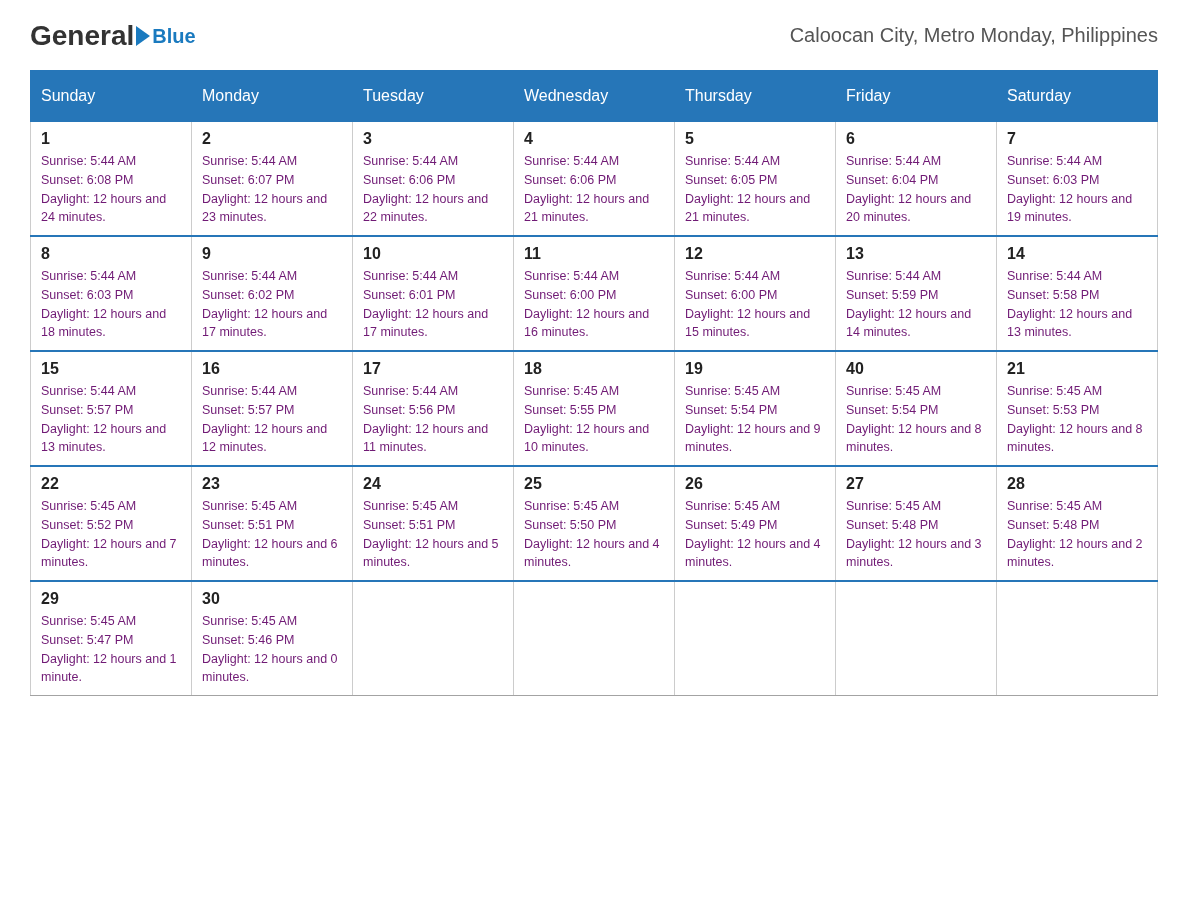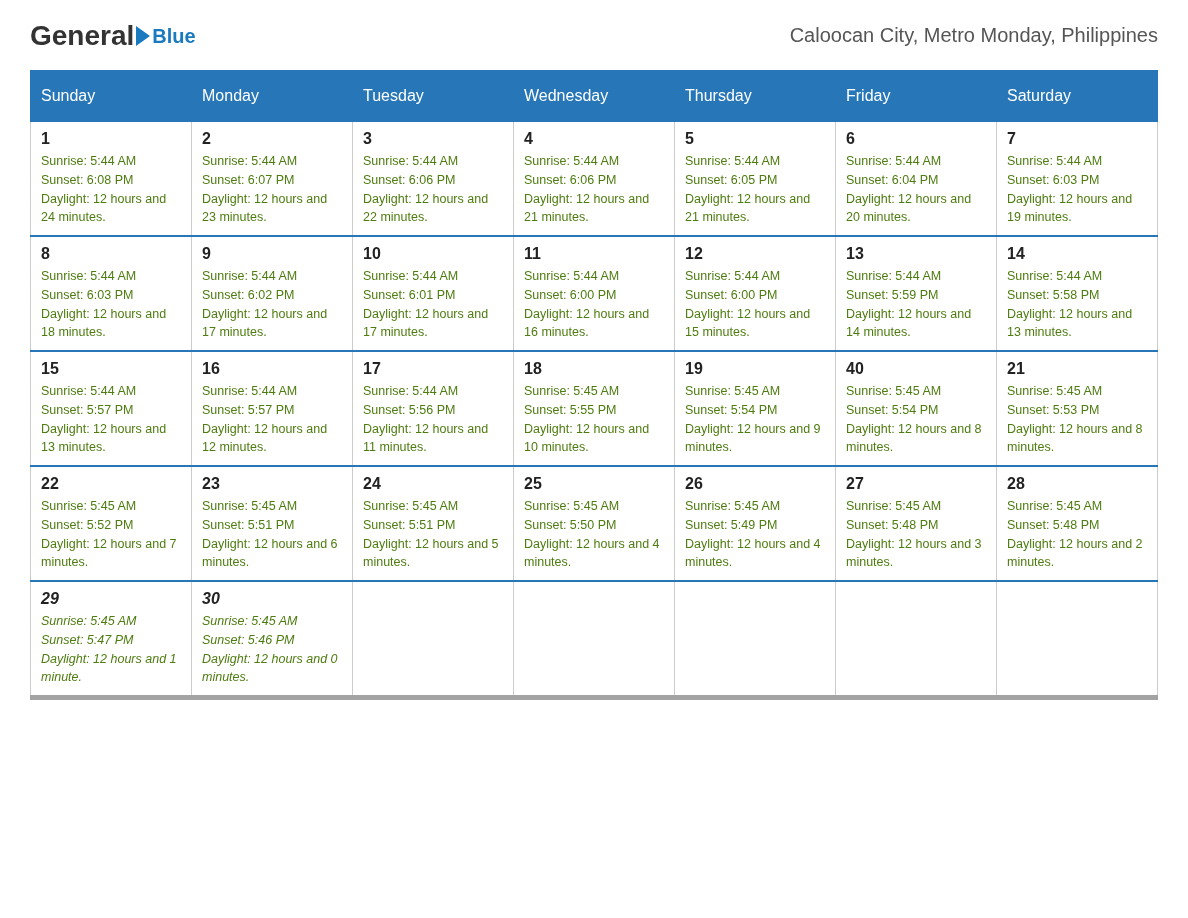--- a/index.html
+++ b/index.html
@@ -81,29 +81,28 @@
     }
     .day-number {
       font-size: 16px;
       font-weight: bold;
       color: #222;
       display: block;
       margin-bottom: 4px;
     }
     .day-info {
       font-size: 12.5px;
-      color: #4d7c0f;
+      color: #701a75;
       line-height: 1.5;
     }
     .calendar tr td {
       border-bottom: 2px solid #2676b8;
     }
     .calendar tr:last-child td {
-      border-bottom: 5px solid #a3a3a3;
-      font-style: italic;
+      border-bottom: 1px solid #a3a3a3;
     }
     .empty-cell {
       background: #fff;
     }
   </style>
 </head>
 <body>
 
 <div class="header">
   <div class="logo">

